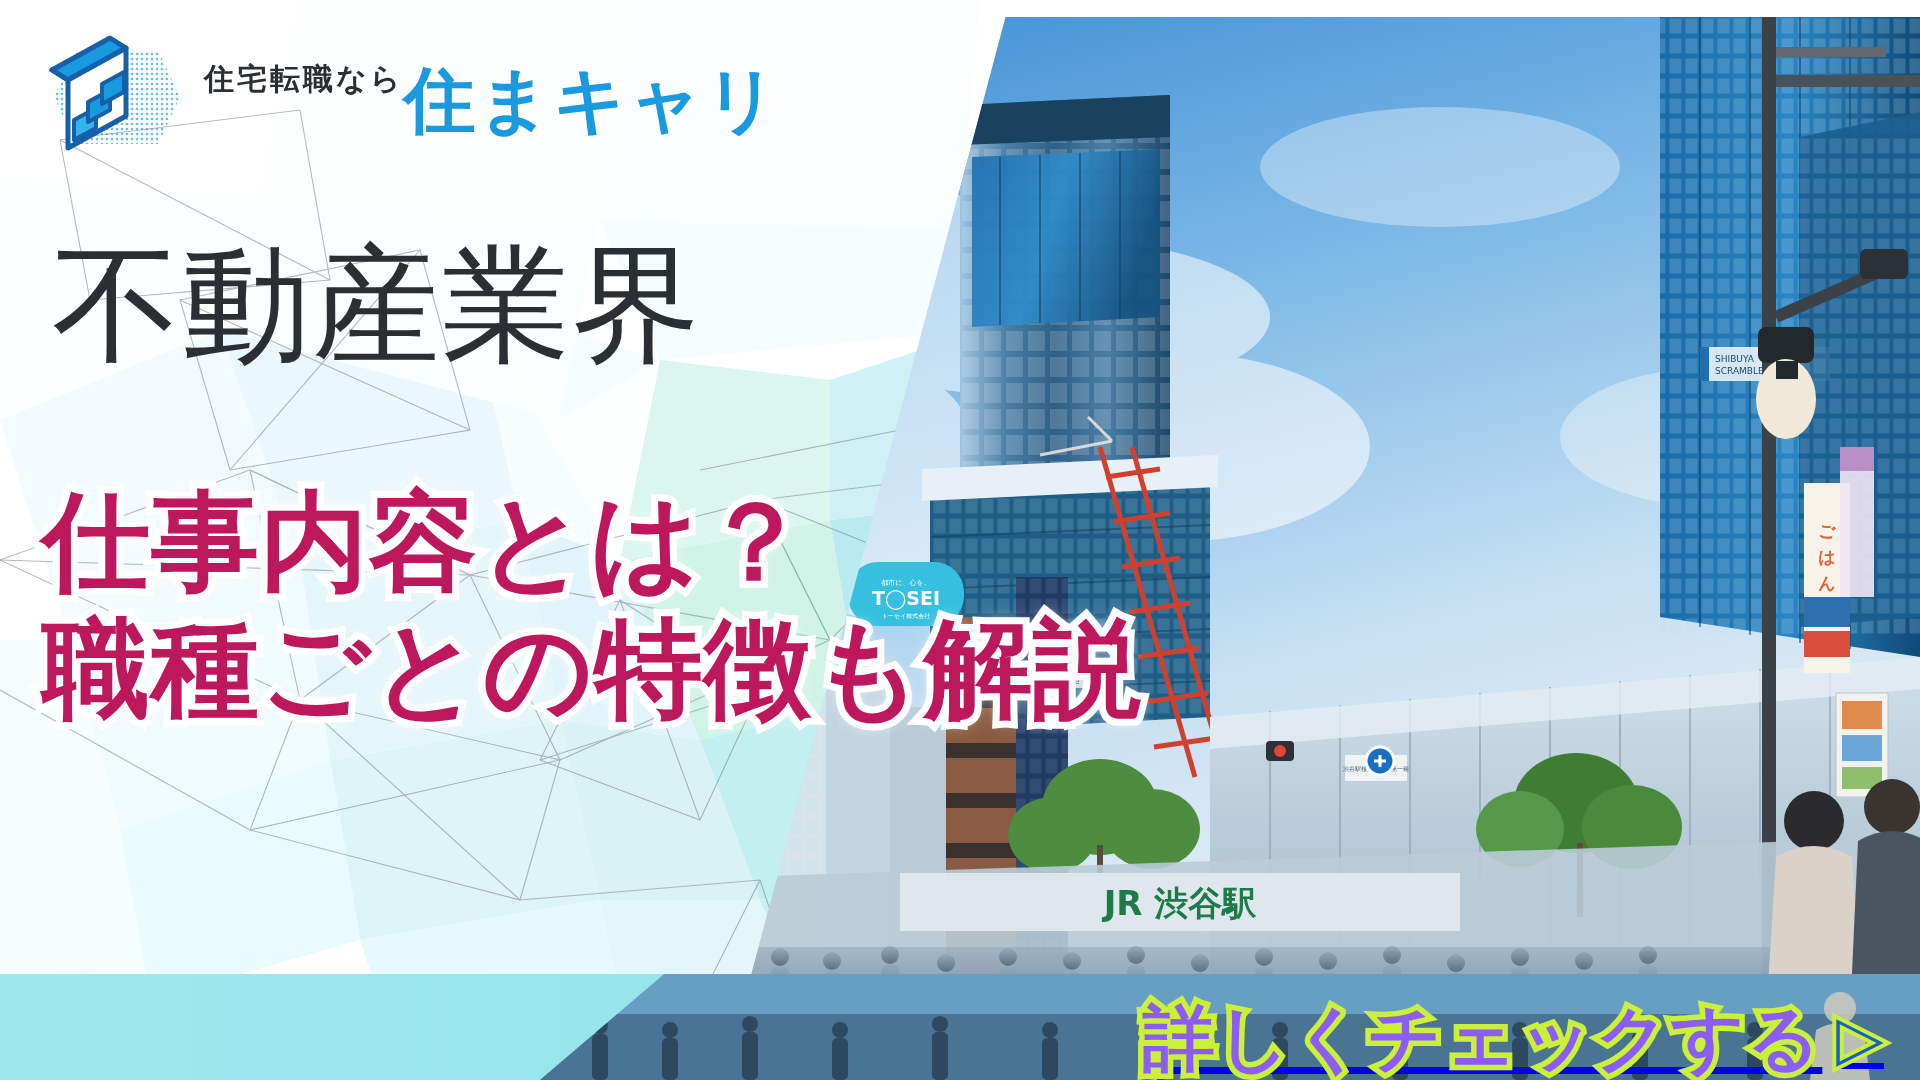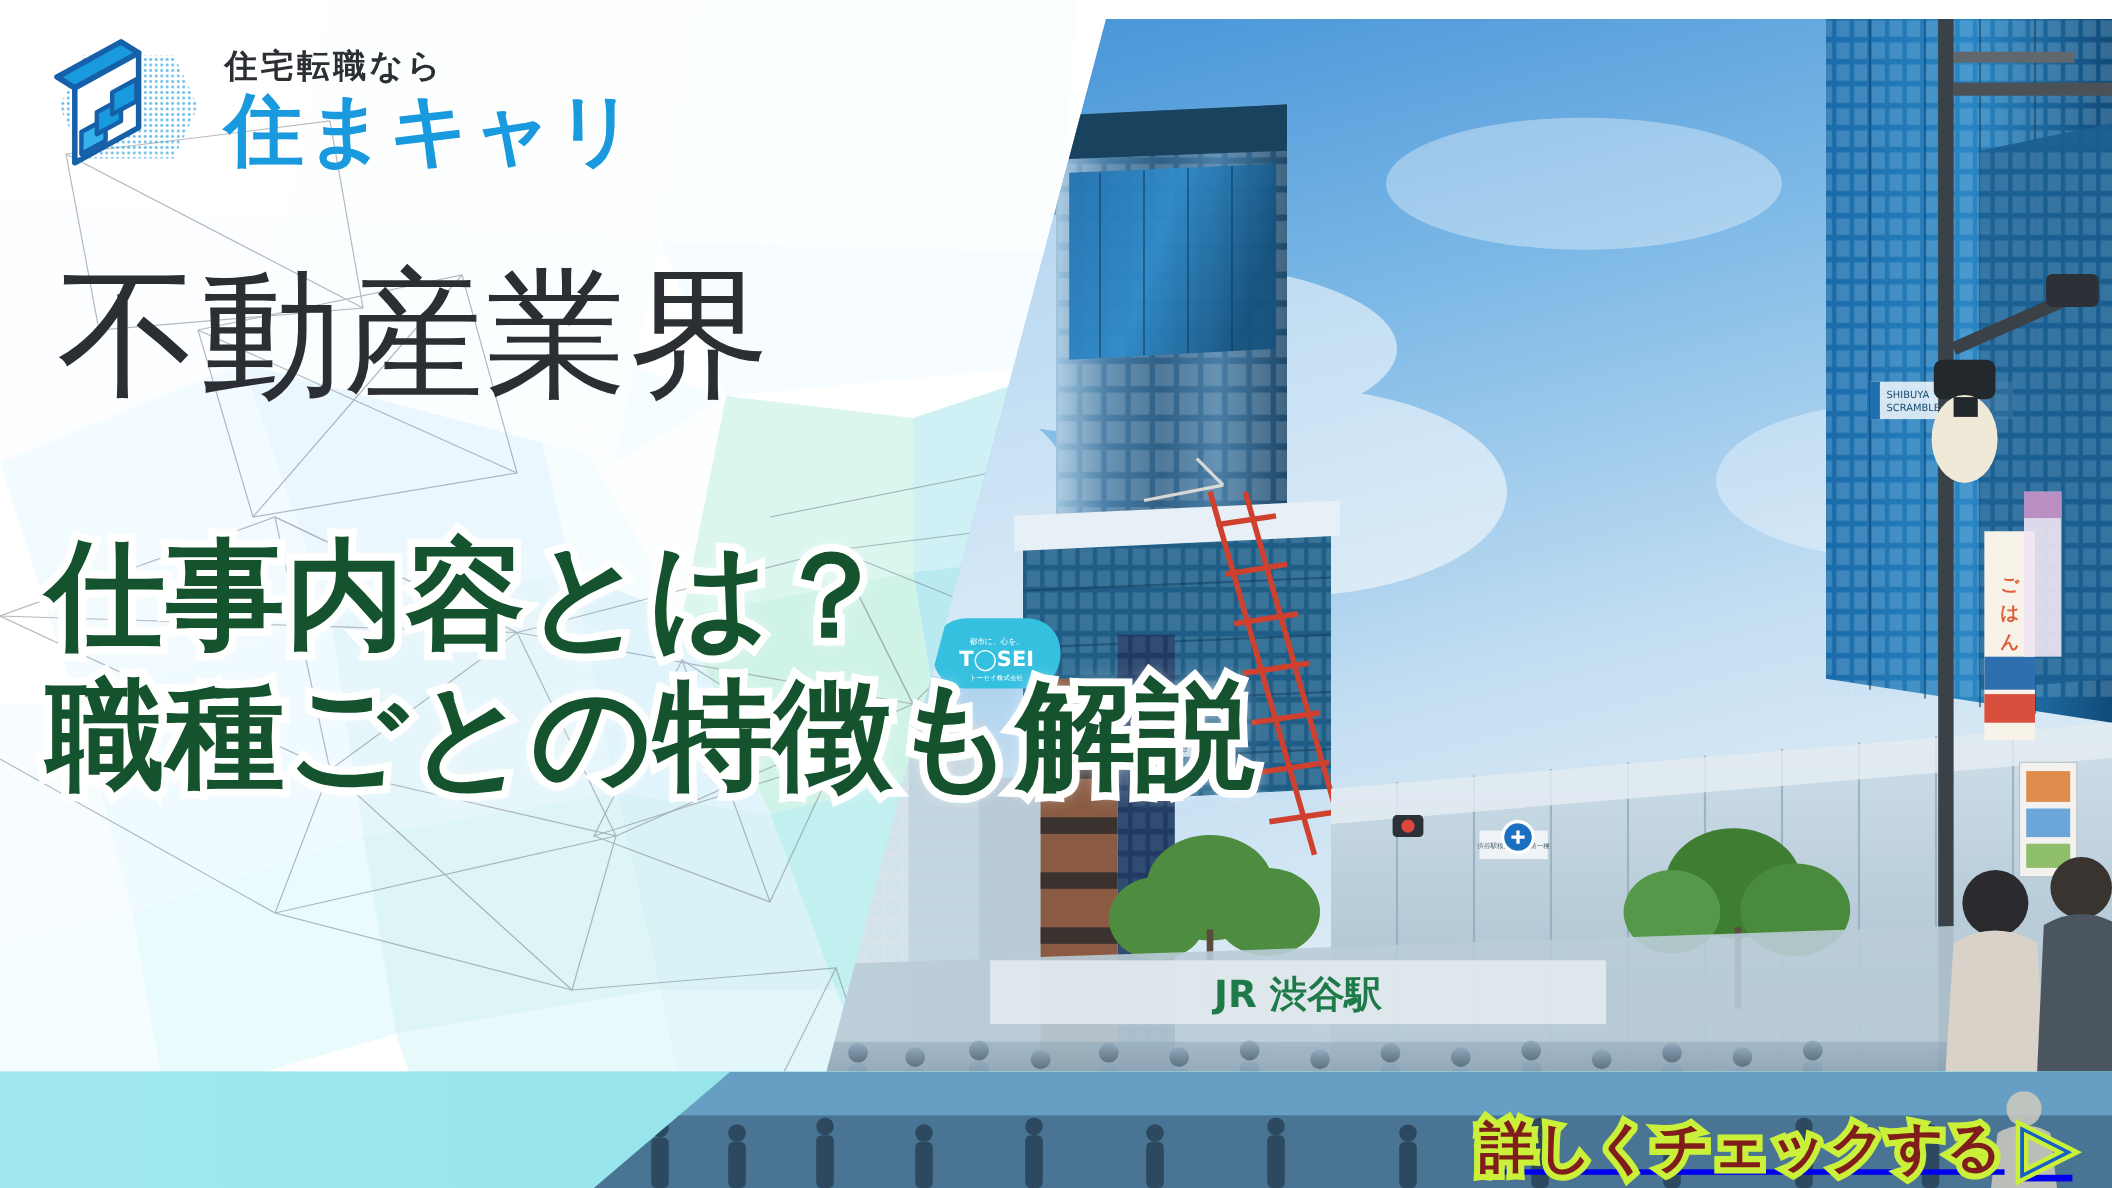--- a/index.html
+++ b/index.html
@@ -21,41 +21,41 @@
     position:absolute; top:17px; right:0; width:1180px; height:1000px;
     -webkit-clip-path: polygon(22.5% 0%, 100% 0%, 100% 100%, 0% 100%);
     clip-path: polygon(22.5% 0%, 100% 0%, 100% 100%, 0% 100%);
     overflow:hidden;
   }
   .photo svg { display:block; width:1180px; height:1000px; }
 
   
   .logo-wrap { position:absolute; left:40px; top:22px; display:flex; align-items:center; gap:14px; z-index:40; }
   .logo-mark { width:150px; height:150px; flex:0 0 150px; }
-  .logo-text { display:flex; flex-direction:column; justify-content:center; padding-top:6px; }
+  .logo-text { display:flex; flex-direction:row; justify-content:center; padding-top:6px; }
   .logo-tag {
     font-size:30px; font-weight:700; color:#2b2f33; letter-spacing:3px;
     line-height:1; margin-bottom:6px; white-space:nowrap;
   }
   .logo-name {
     font-size:72px; font-weight:700; color:#1a9ade; letter-spacing:2px;
     line-height:1; white-space:nowrap;
   }
 
   
   .headline {
     position:absolute; left:52px; top:238px; z-index:35;
     font-size:128px; font-weight:400; color:#2b2f33;
     letter-spacing:2px; line-height:1.05; white-space:nowrap;
   }
 
   
   .subtitle { position:absolute; left:42px; top:478px; z-index:35; }
   .sub-line {
-    font-size:108px; font-weight:900; color:#14532d;
+    font-size:108px; font-weight:900; color:#be185d;
     line-height:1.18; letter-spacing:1px; white-space:nowrap;
     -webkit-text-stroke:14px #ffffff;
     paint-order: stroke fill;
     text-shadow:
        0 0 10px rgba(255,255,255,.95),
        0 0 18px rgba(255,255,255,.85);
   }
 
   
   .bottom-bar {
@@ -67,21 +67,21 @@
     overflow:hidden;
     -webkit-clip-path: polygon(9% 0%, 100% 0%, 100% 100%, 0% 100%);
     clip-path: polygon(9% 0%, 100% 0%, 100% 100%, 0% 100%);
   }
   .bottom-photo svg { display:block; width:1380px; height:106px; }
   .cta {
     position:absolute; right:36px; bottom:6px; z-index:45;
     display:flex; align-items:center; gap:14px;
   }
   .cta-text {
-    font-size:50px; font-weight:900; color:#7f1d1d; letter-spacing:2px;
+    font-size:72px; font-weight:900; color:#8b5cf6; letter-spacing:2px;
     line-height:1; white-space:nowrap;
     -webkit-text-stroke:11px #caf03a;
     paint-order: stroke fill;
   }
   .cta-arrow {
     font-size:62px; color:#1560c4; line-height:1;
     -webkit-text-stroke:8px #caf03a; paint-order: stroke fill;
   }
 </style>
 </head>

